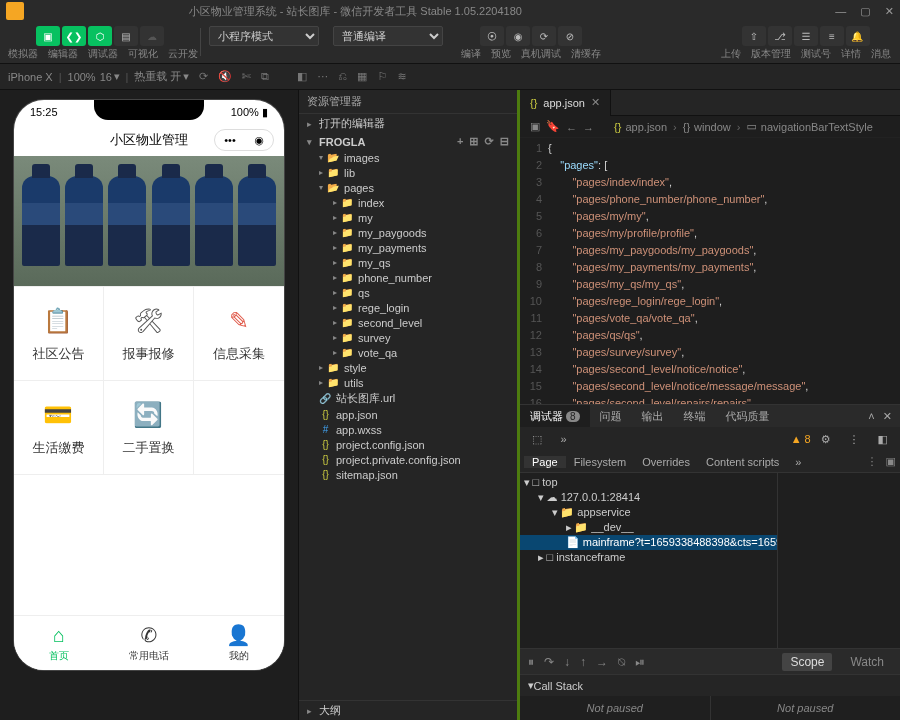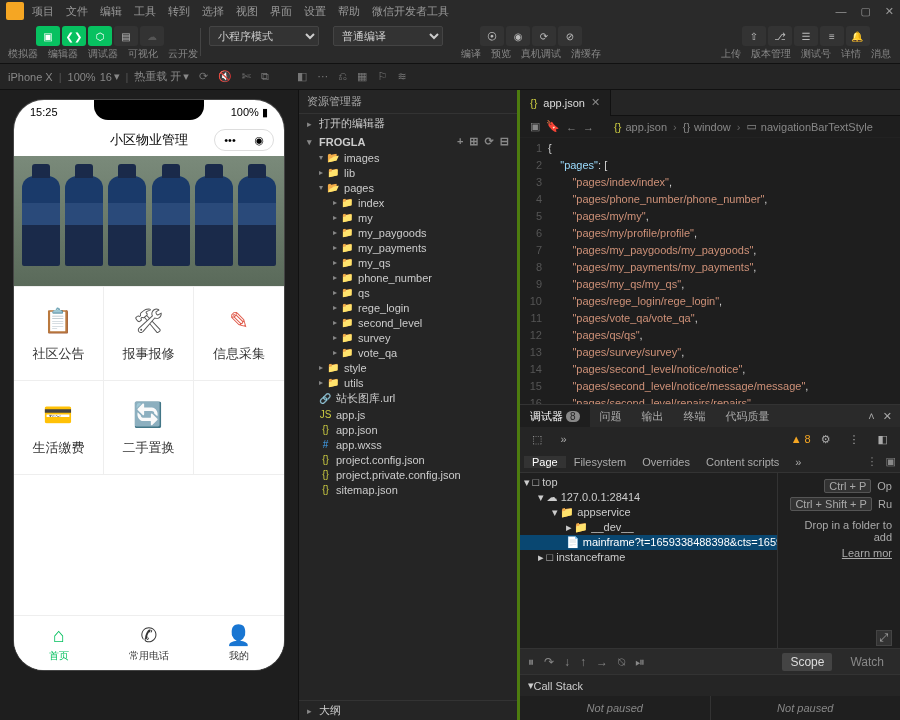--- a/index.html
+++ b/index.html
@@ -94,33 +94,21 @@
 .dstack{height:22px;background:#252525;display:flex;align-items:center;padding:0 8px;font-size:11px;color:#ccc;border-top:1px solid #333}
 .dpause{height:24px;display:flex;align-items:center;justify-content:center;color:#888;font-size:11px;font-style:italic}
 .folder-open::before{content:"▾ ";color:#888;font-size:8px}
 .folder-closed::before{content:"▸ ";color:#888;font-size:8px}
 </style>
 </head>
 <body>
 
 <div class="titlebar">
   <div class="logo"></div>
-  <div class="menus" id="menus">
-      <span>项目</span>
-      <span>文件</span>
-      <span>编辑</span>
-      <span>工具</span>
-      <span>转到</span>
-      <span>选择</span>
-      <span>视图</span>
-      <span>界面</span>
-      <span>设置</span>
-      <span>帮助</span>
-      <span>微信开发者工具</span>
-    </div>
+  <div class="title">小区物业管理系统 - 站长图库 - 微信开发者工具 Stable 1.05.2204180</div>
   <div class="wincontrols">
     <span>—</span>
     <span>▢</span>
     <span>✕</span>
   </div>
 </div>
 
 <div class="toolbar">
   <div class="tgroup">
     <div class="tbtns">
@@ -294,21 +282,20 @@
         <div class="item folder-closed" style="padding-left:34px"><span class="fico folder">📁</span>my_qs</div>
         <div class="item folder-closed" style="padding-left:34px"><span class="fico folder">📁</span>phone_number</div>
         <div class="item folder-closed" style="padding-left:34px"><span class="fico folder">📁</span>qs</div>
         <div class="item folder-closed" style="padding-left:34px"><span class="fico folder">📁</span>rege_login</div>
         <div class="item folder-closed" style="padding-left:34px"><span class="fico folder">📁</span>second_level</div>
         <div class="item folder-closed" style="padding-left:34px"><span class="fico folder">📁</span>survey</div>
         <div class="item folder-closed" style="padding-left:34px"><span class="fico folder">📁</span>vote_qa</div>
         <div class="item folder-closed" style="padding-left:20px"><span class="fico folder">📁</span>style</div>
         <div class="item folder-closed" style="padding-left:20px"><span class="fico folder">📁</span>utils</div>
         <div class="item " style="padding-left:20px"><span class="fico url">🔗</span>站长图库.url</div>
-        <div class="item " style="padding-left:20px"><span class="fico js">JS</span>app.js</div>
         <div class="item " style="padding-left:20px"><span class="fico json">{}</span>app.json</div>
         <div class="item " style="padding-left:20px"><span class="fico css">#</span>app.wxss</div>
         <div class="item " style="padding-left:20px"><span class="fico json">{}</span>project.config.json</div>
         <div class="item " style="padding-left:20px"><span class="fico json">{}</span>project.private.config.json</div>
         <div class="item " style="padding-left:20px"><span class="fico json">{}</span>sitemap.json</div>
       </div>
     <div class="exsec" style="border-top:1px solid #333">
         <span class="arrow">▸</span>
         <span>大纲</span>
       </div>
@@ -417,29 +404,20 @@
       </div>
       <div class="dbody">
         <div class="dtree" id="dtree">
             <div class="di " style="padding-left:4px">▾ □ top</div>
             <div class="di " style="padding-left:18px">▾ ☁ 127.0.0.1:28414</div>
             <div class="di " style="padding-left:32px">▾ 📁 appservice</div>
             <div class="di " style="padding-left:46px">▸ 📁 __dev__</div>
             <div class="di sel" style="padding-left:46px"> 📄 mainframe?t=1659338488398&amp;cts=1659338488261</div>
             <div class="di " style="padding-left:18px">▸ □ instanceframe</div>
           </div>
-        <div class="dright">
-          <div class="hint">
-            <div><span class="k">Ctrl + P</span><span>Op</span></div>
-            <div><span class="k">Ctrl + Shift + P</span><span>Ru</span></div>
-          </div>
-          <div style="margin-top:6px;text-align:right">Drop in a folder to add</div>
-          <div style="margin-top:4px;text-align:right;text-decoration:underline">Learn mor</div>
-          <div style="position:absolute;right:8px;bottom:74px;background:#333;border:1px solid #444;width:16px;height:16px;text-align:center">⤢</div>
-        </div>
       </div>
       <div class="dctrl">
         <span>⏸</span>
         <span>↷</span>
         <span>↓</span>
         <span>↑</span>
         <span>→</span>
         <span>⍉</span>
         <span>⏯</span>
         <div class="spacer"></div>

